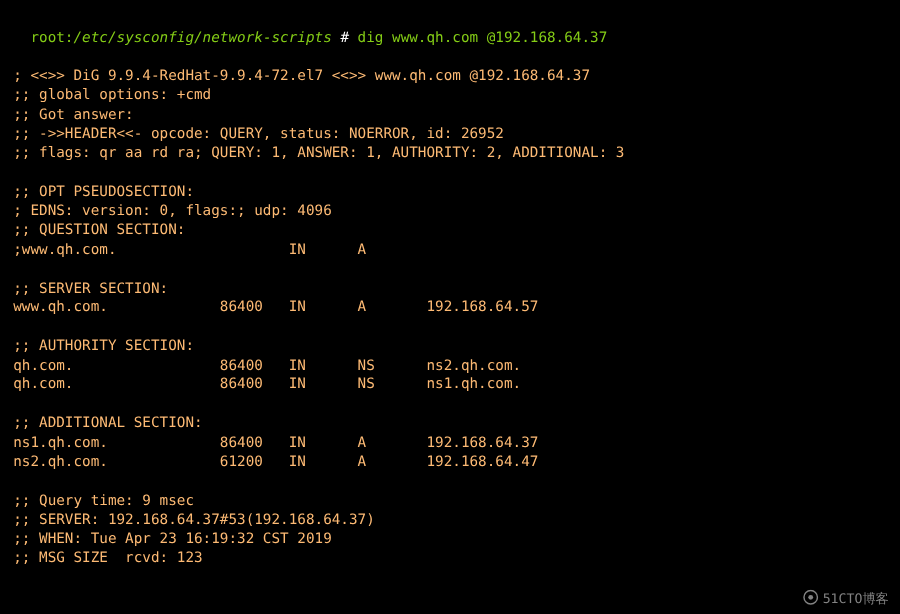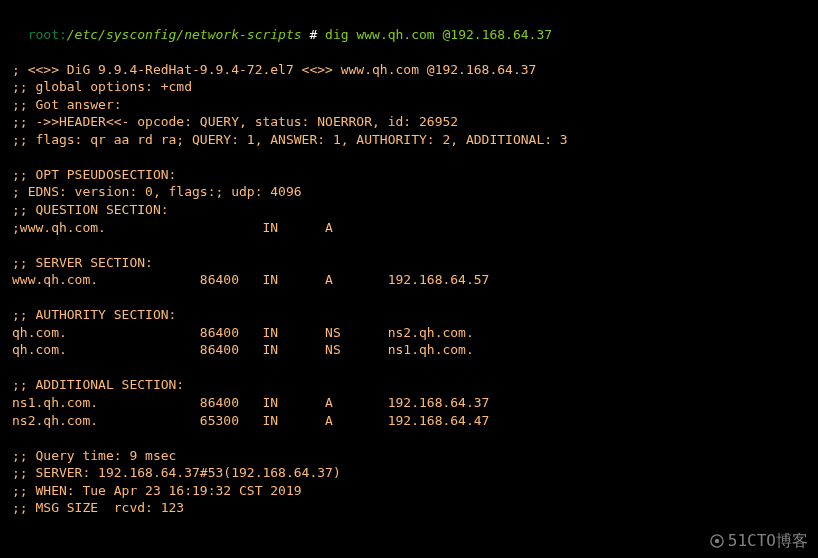--- a/index.html
+++ b/index.html
@@ -10,32 +10,32 @@
     font-family: "Consolas", "Menlo", "DejaVu Sans Mono", monospace;
     font-size: 13px;
     line-height: 1.35;
     width: 818px;
     height: 558px;
     box-sizing: border-box;
     position: relative;
     overflow: hidden;
   }
   .prompt-line { white-space: pre; }
-  .user { color: #15803d; }
+  .user { color: #84cc16; }
   .path { color: #84cc16; font-style: italic; }
   .hash { color: #ffffff; }
   .cmd  { color: #84cc16; }
   .out  { color: #fdba74; white-space: pre; }
   .blank { height: 1.35em; }
   .watermark {
     position: absolute;
     right: 10px;
     bottom: 6px;
     color: #9a9a9a;
-    font-size: 16px;
+    font-size: 12px;
     opacity: 0.85;
   }
   .watermark-icon {
     display: inline-block;
     width: 14px; height: 14px;
     vertical-align: -2px;
     margin-right: 4px;
   }
 </style>
 </head>
@@ -68,21 +68,21 @@
 <div class="blank"></div>
 
 <div class="out">;; AUTHORITY SECTION:</div>
 <div class="out">qh.com.                 86400   IN      NS      ns2.qh.com.</div>
 <div class="out">qh.com.                 86400   IN      NS      ns1.qh.com.</div>
 
 <div class="blank"></div>
 
 <div class="out">;; ADDITIONAL SECTION:</div>
 <div class="out">ns1.qh.com.             86400   IN      A       192.168.64.37</div>
-<div class="out">ns2.qh.com.             65300   IN      A       192.168.64.47</div>
+<div class="out">ns2.qh.com.             61200   IN      A       192.168.64.47</div>
 
 <div class="blank"></div>
 
 <div class="out">;; Query time: 9 msec</div>
 <div class="out">;; SERVER: 192.168.64.37#53(192.168.64.37)</div>
 <div class="out">;; WHEN: Tue Apr 23 16:19:32 CST 2019</div>
 <div class="out">;; MSG SIZE  rcvd: 123</div>
 
 <div class="watermark">
   <svg class="watermark-icon" viewBox="0 0 16 16">

